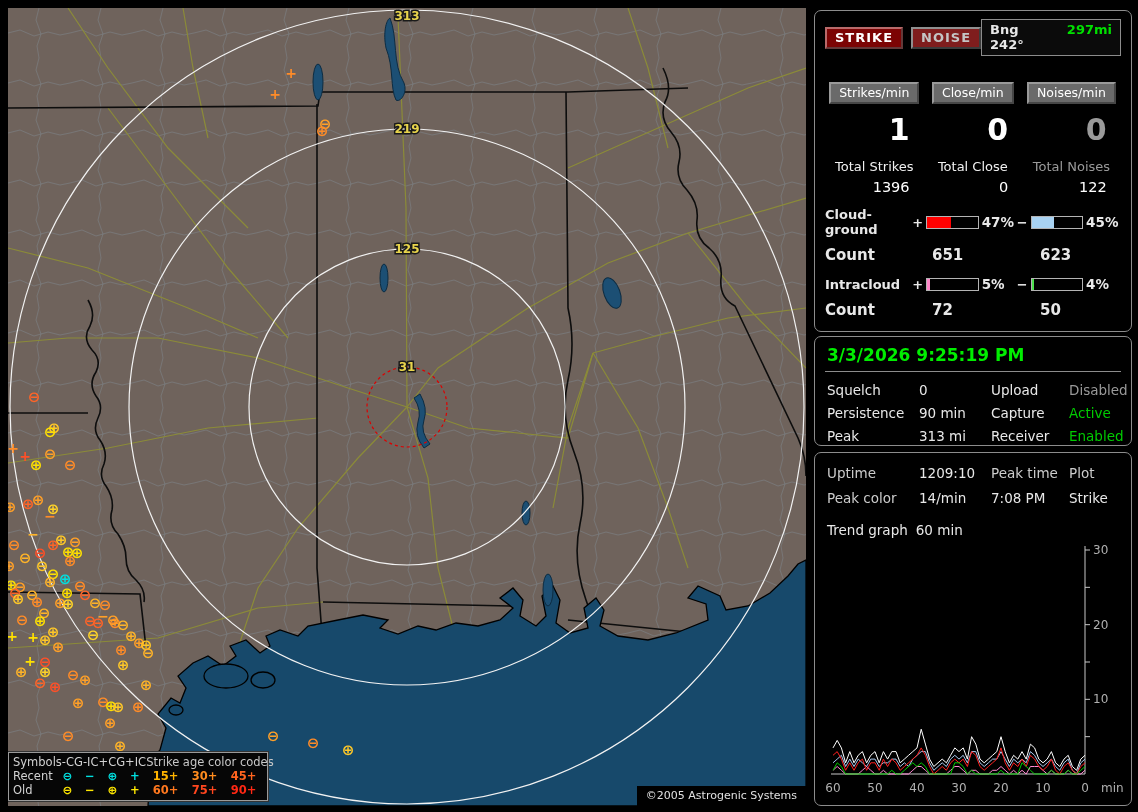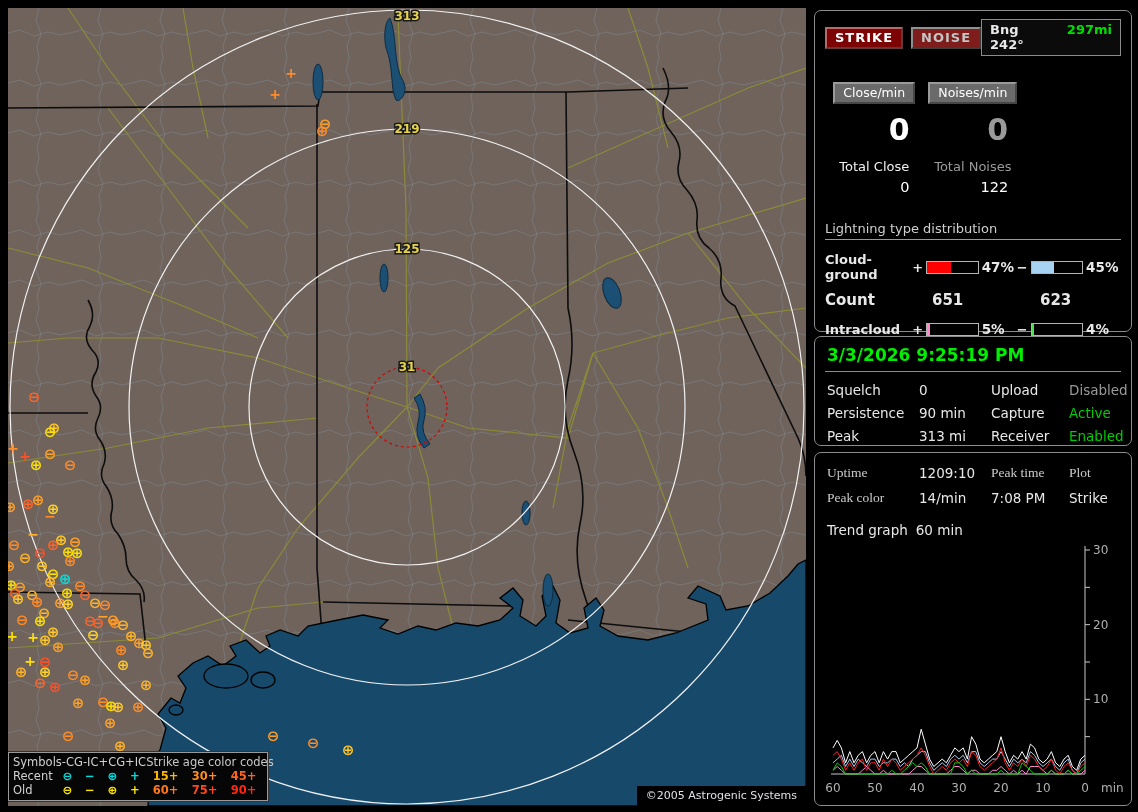--- a/index.html
+++ b/index.html
@@ -50,21 +50,21 @@
   .pct{width:38px;font-weight:bold;font-size:13.5px;}
   .count-row{display:flex;margin-top:9px;font-size:15px;font-weight:bold;}
   .count-label{width:107px;}
   .count-v1{width:108px;}
   
   #datetime{color:#00ee00;font-size:17px;font-weight:bold;padding:2px 0 6px 2px;border-bottom:1px solid #8c8c8c;}
   .status-grid{display:grid;grid-template-columns:92px 72px 78px 1fr;row-gap:7px;margin-top:10px;font-size:13.5px;padding-left:2px;}
   .green{color:#00cc00;}
   
   .sess-grid{display:grid;grid-template-columns:92px 72px 78px 1fr;row-gap:9px;font-size:13.5px;padding:4px 0 0 2px;}
-  .lab{color:#cccccc;font-family:Liberation Serif, serif;}
+  .lab{color:#cccccc;}
   .trend-row{display:flex;gap:8px;font-size:13.5px;margin-top:16px;padding-left:2px;}
   #trend-svg{margin-top:4px;}
   .tick-text{font-size:12px;fill:#b0b0b0;}
 </style>
 </head>
 <body>
 
 <div id="map">
   <svg id="map-svg" width="798" height="798" viewBox="0 0 798 798">
     <defs>
@@ -268,34 +268,39 @@
     <span class="btn" id="strike-btn">STRIKE</span>
     <span class="btn" id="noise-btn">NOISE</span>
     <span id="bng-box">
       <span>Bng 242°</span>
       <span id="bng-dist">297mi</span>
     </span>
   </div>
 
   <div class="counters">
     <div class="ccol">
+      <span class="badge">Strikes/min</span>
+      <span class="bigval">1</span>
+      <span class="tlabel">Total Strikes</span>
+      <span class="tval">1396</span>
+    </div>
+    <div class="ccol">
       <span class="badge">Close/min</span>
       <span class="bigval">0</span>
       <span class="tlabel">Total Close</span>
       <span class="tval">0</span>
     </div>
     <div class="ccol">
       <span class="badge">Noises/min</span>
       <span class="bigval dim">0</span>
       <span class="tlabel dim">Total Noises</span>
       <span class="tval">122</span>
     </div>
   </div>
 
-  <div class="dist-title">Lightning type distribution</div>
 
   <div class="dist-row">
     <span class="dist-label">Cloud-ground</span>
     <span class="sign">+</span>
     <span class="bar">
         <span class="bar-fill" style="width: 47%; display: block; background: rgb(255, 0, 0);"></span>
       </span>
     <span class="pct">47%</span>
     <span class="sign">−</span>
     <span class="bar">

